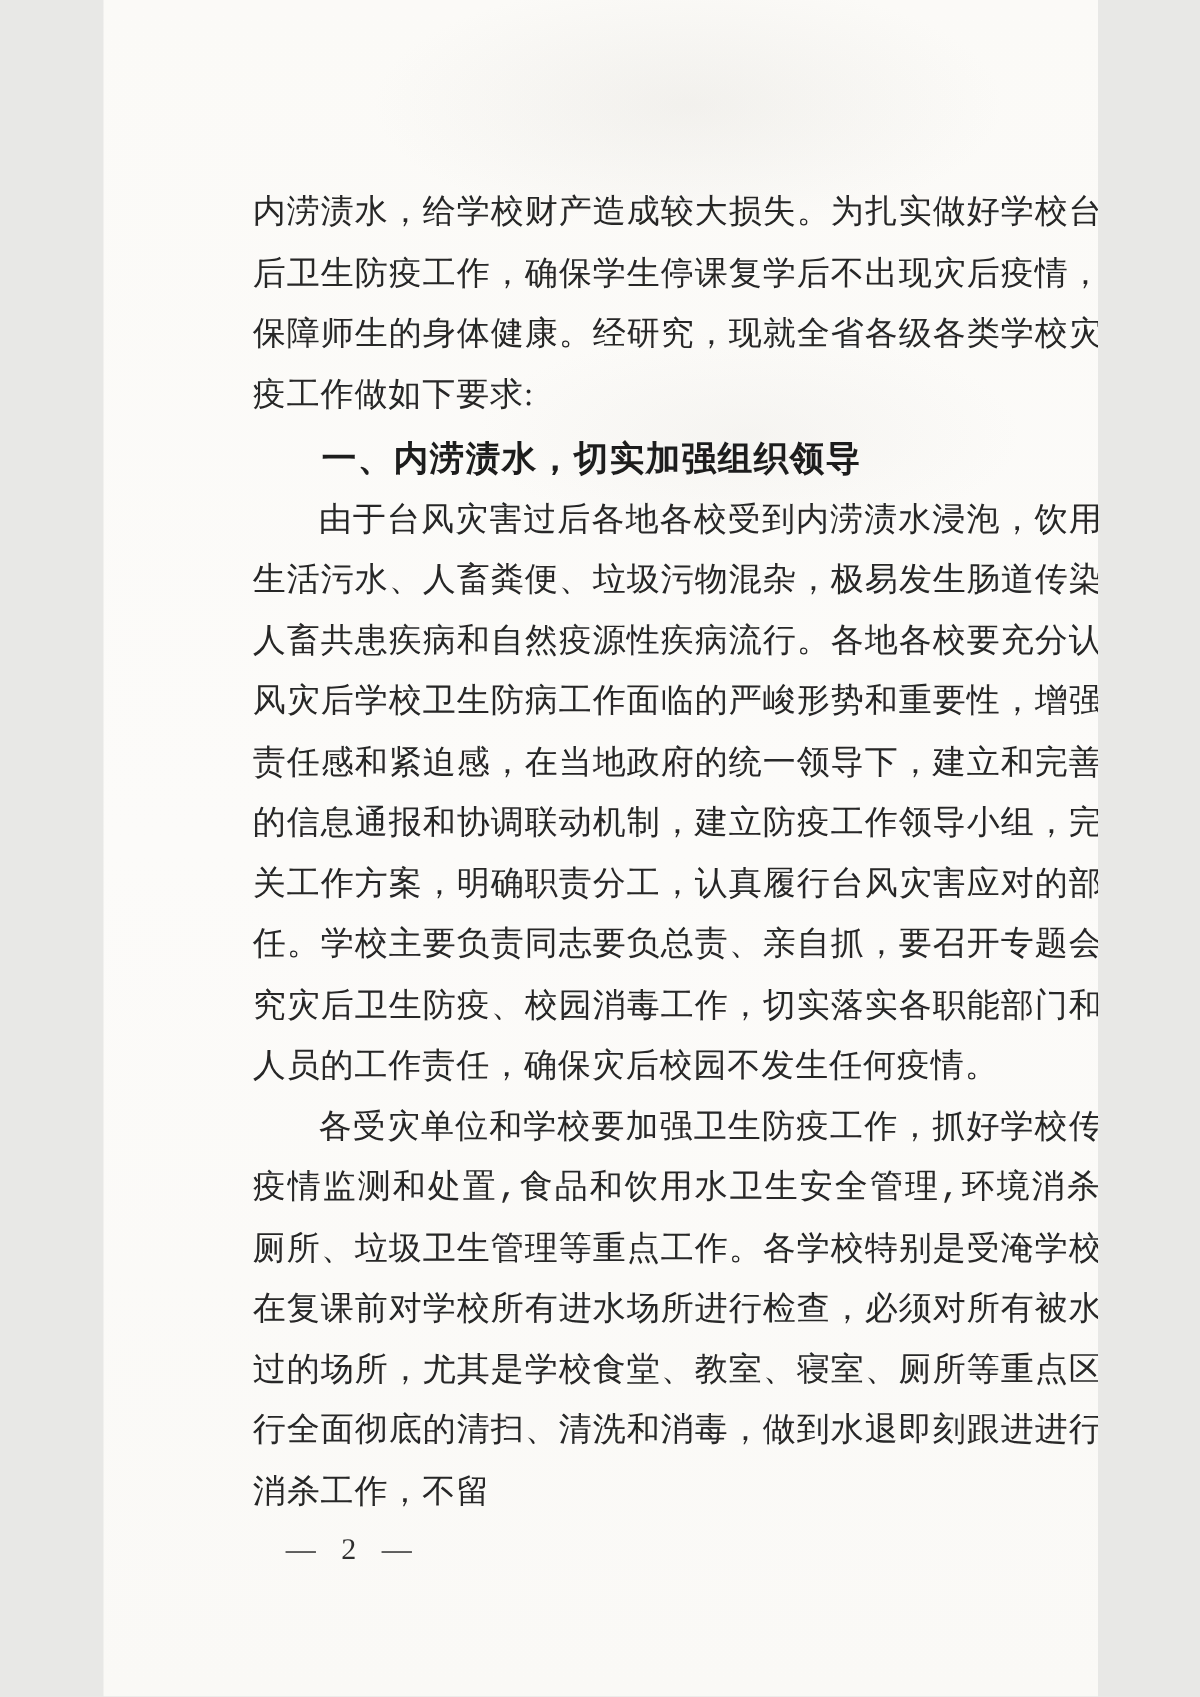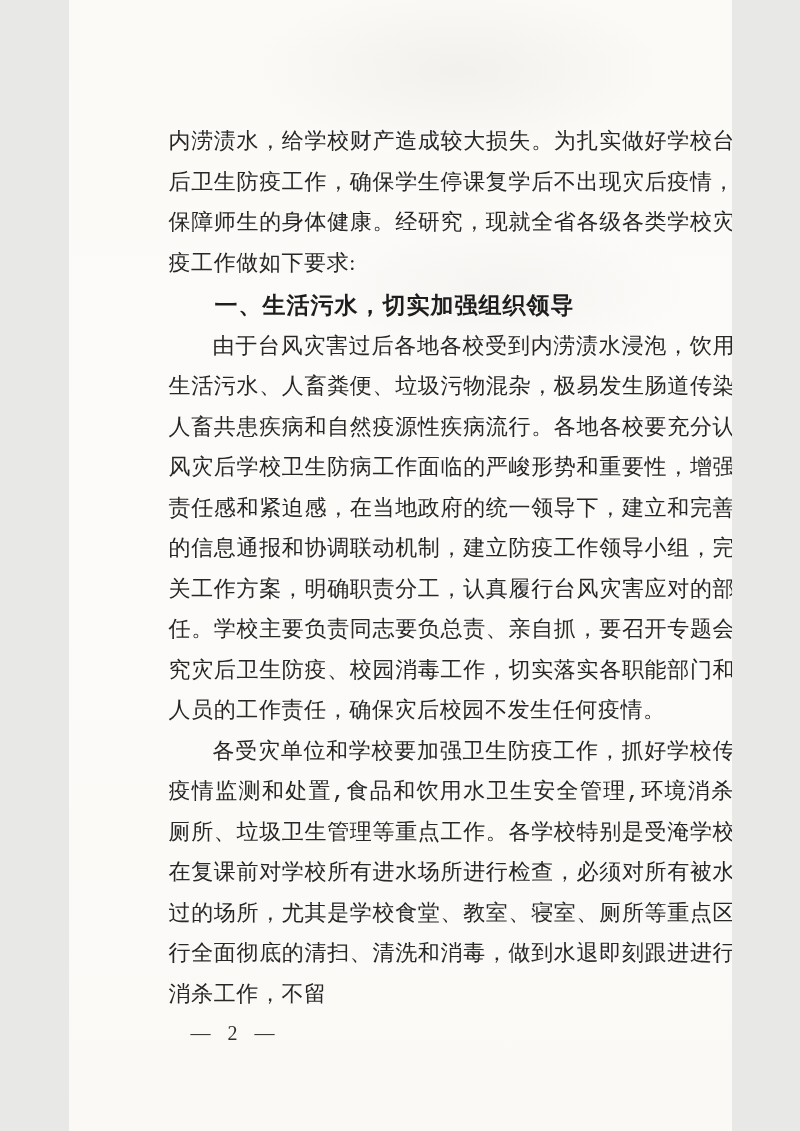--- a/index.html
+++ b/index.html
@@ -67,21 +67,21 @@
   .speck.s3 { left: 759px; top: 710px; width: 5px; height: 9px; }
 </style>
 </head>
 <body>
 
 <div class="scan-page">
 
   <div class="text-block">
     <p class="para">内涝渍水，给学校财产造成较大损失。为扎实做好学校台风灾后卫生防疫工作，确保学生停课复学后不出现灾后疫情，切实保障师生的身体健康。经研究，现就全省各级各类学校灾后防疫工作做如下要求:</p>
 
-    <h2 class="sec-heading">一、生活污水，切实加强组织领导</h2>
+    <h2 class="sec-heading">一、内涝渍水，切实加强组织领导</h2>
 
     <p class="para indent">由于台风灾害过后各地各校受到内涝渍水浸泡，饮用水、生活污水、人畜粪便、垃圾污物混杂，极易发生肠道传染病、人畜共患疾病和自然疫源性疾病流行。各地各校要充分认识台风灾后学校卫生防病工作面临的严峻形势和重要性，增强工作责任感和紧迫感，在当地政府的统一领导下，建立和完善高效的信息通报和协调联动机制，建立防疫工作领导小组，完善相关工作方案，明确职责分工，认真履行台风灾害应对的部门责任。学校主要负责同志要负总责、亲自抓，要召开专题会议研究灾后卫生防疫、校园消毒工作，切实落实各职能部门和相关人员的工作责任，确保灾后校园不发生任何疫情。</p>
 
 
     <p class="para indent">各受灾单位和学校要加强卫生防疫工作，抓好学校传染病疫情监测和处置,食品和饮用水卫生安全管理,环境消杀以及厕所、垃圾卫生管理等重点工作。各学校特别是受淹学校，要在复课前对学校所有进水场所进行检查，必须对所有被水浸泡过的场所，尤其是学校食堂、教室、寝室、厕所等重点区域进行全面彻底的清扫、清洗和消毒，做到水退即刻跟进进行清洗消杀工作，不留</p>
   </div>
 
   <div class="page-number">— 2 —</div>
 
   <div class="speck s1"></div>

